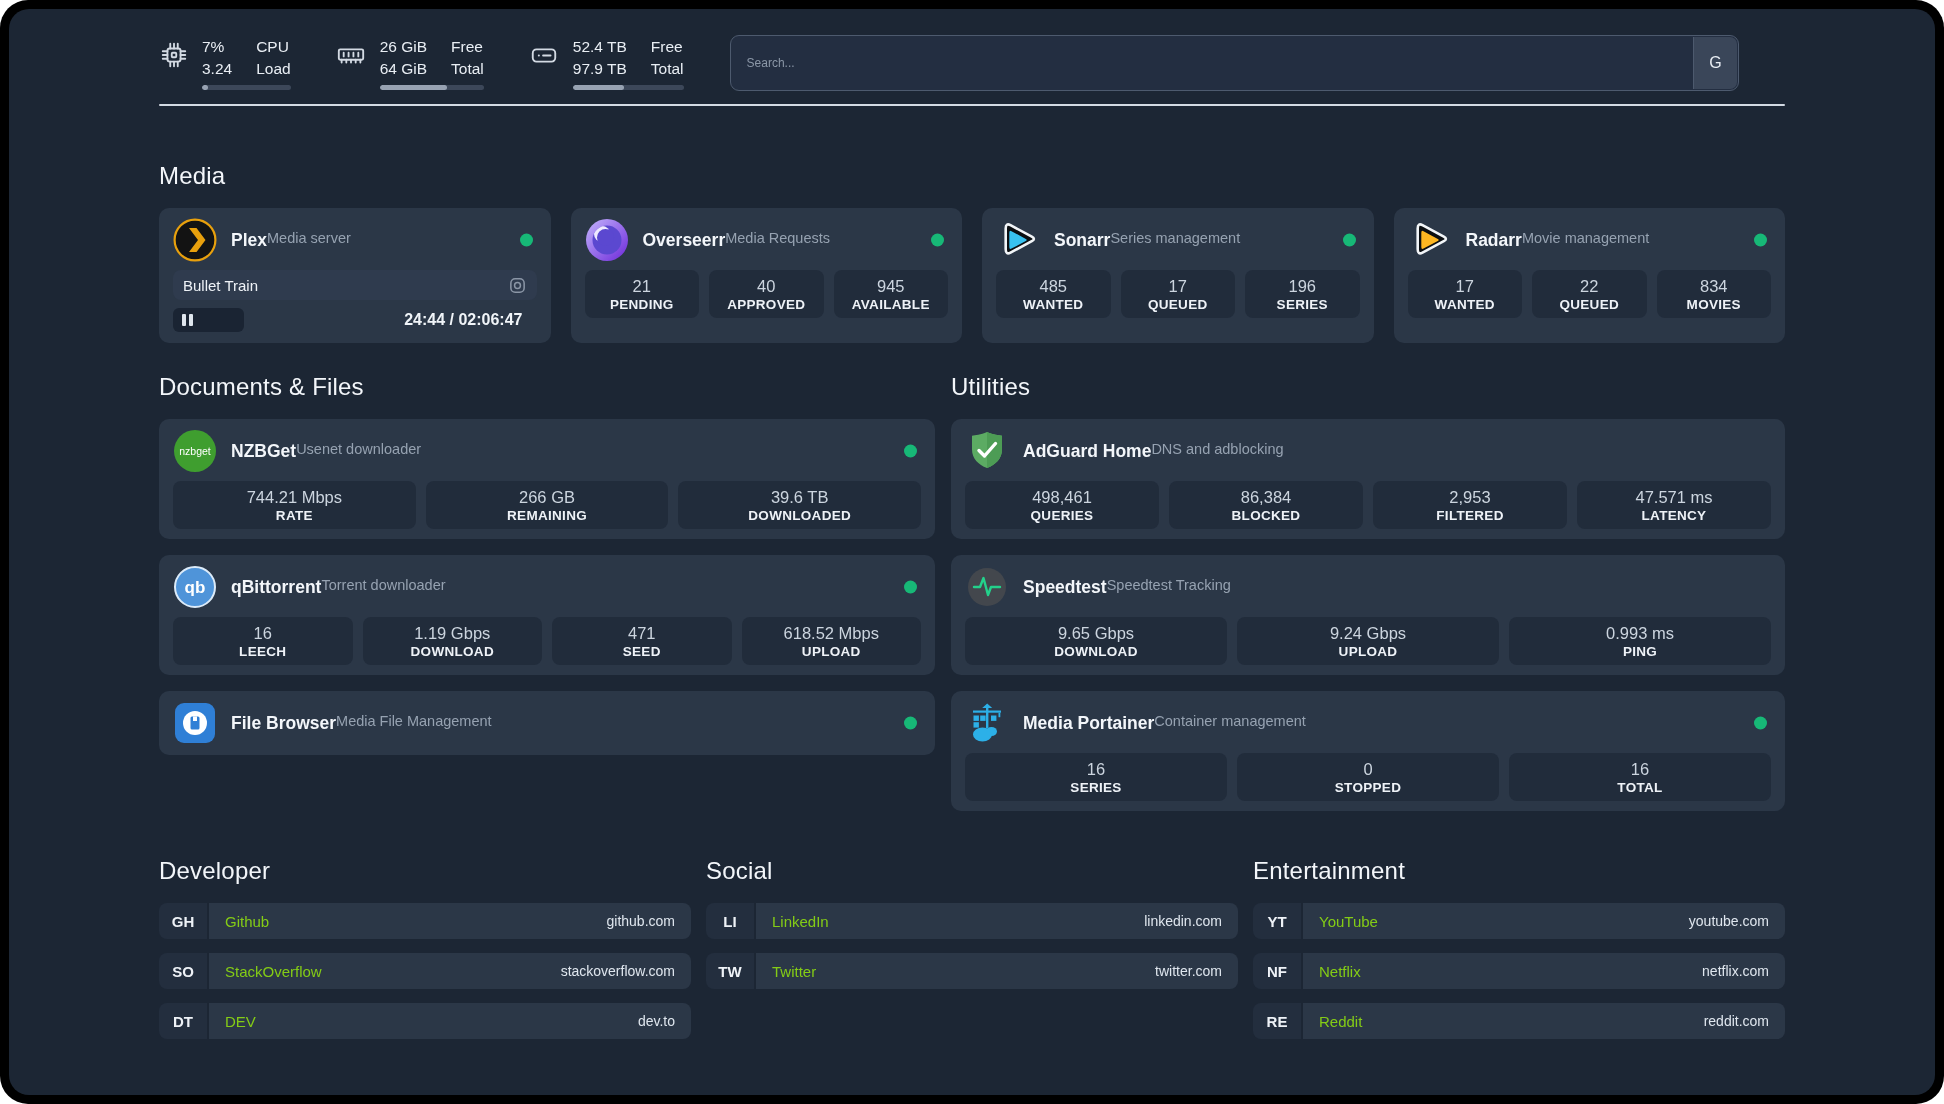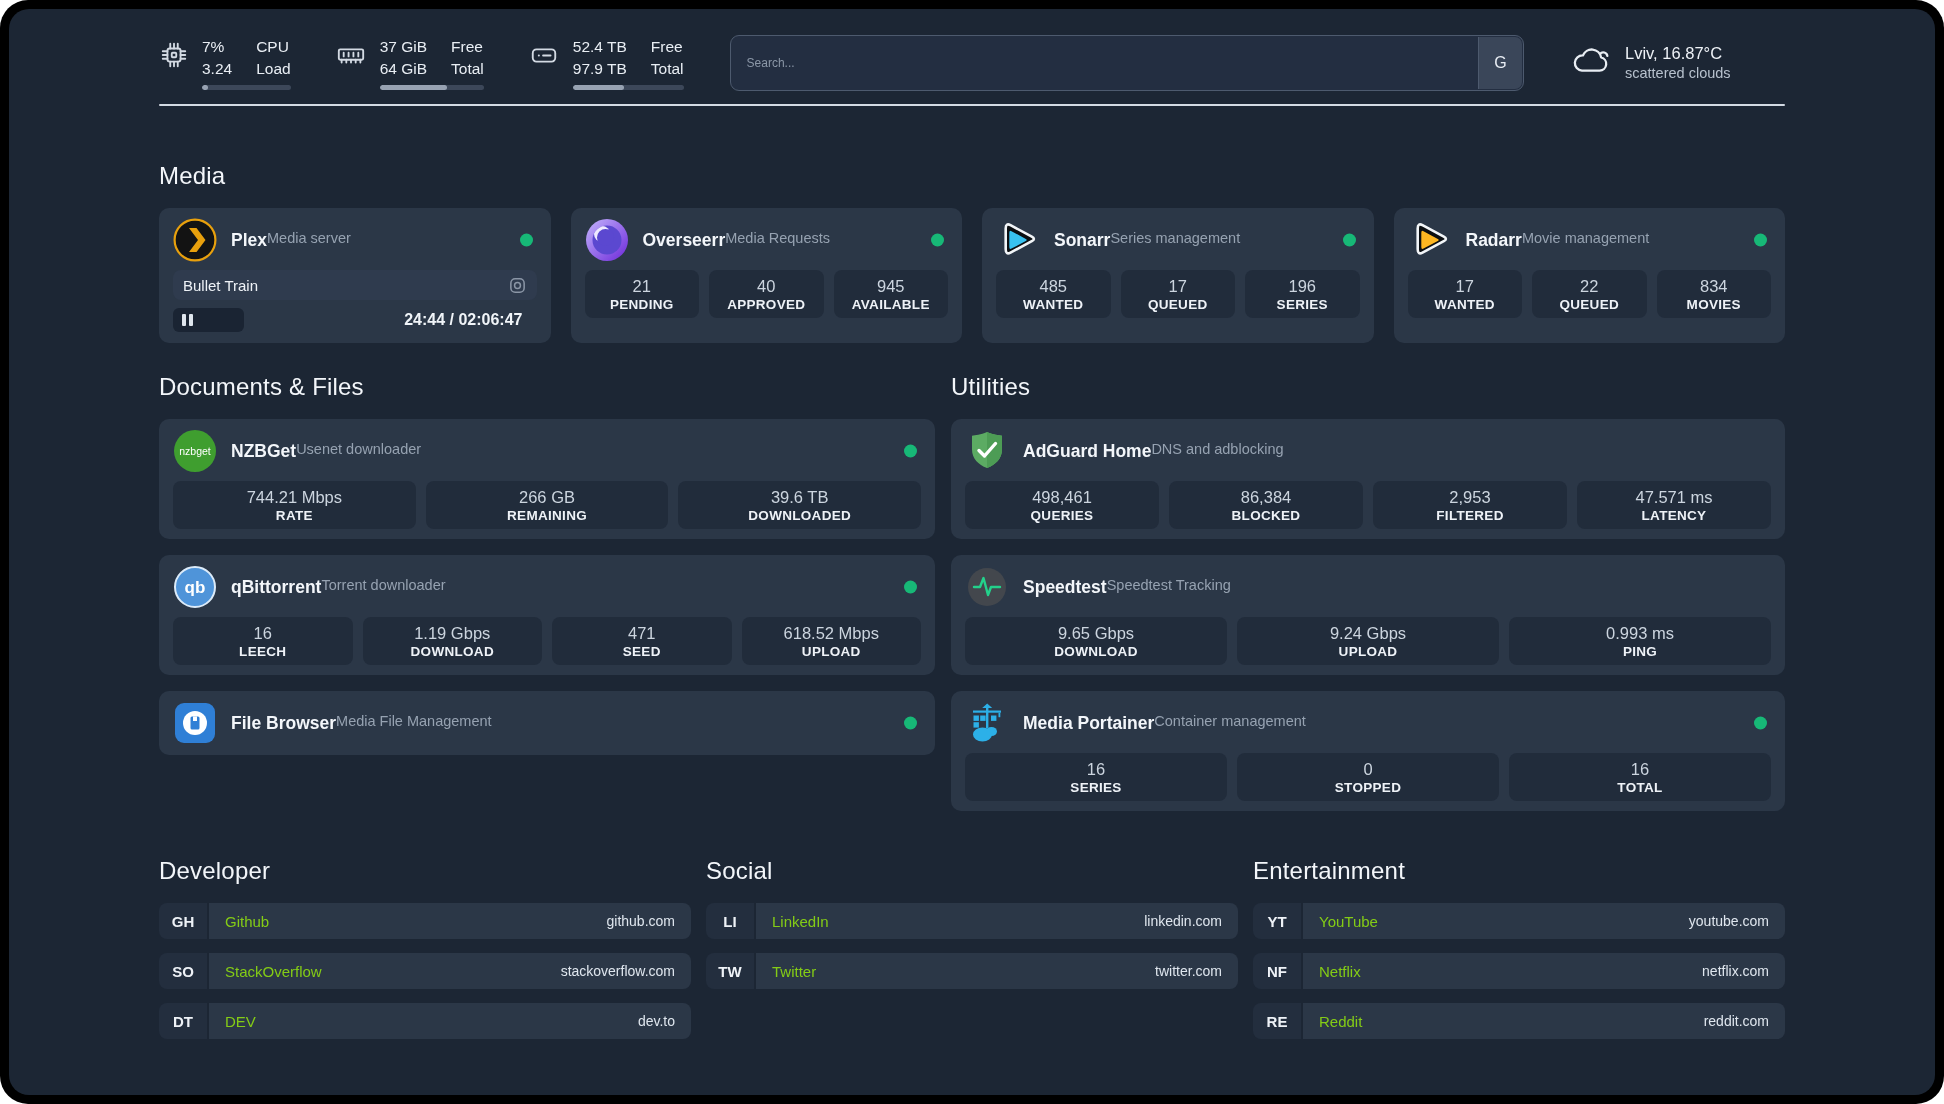--- a/index.html
+++ b/index.html
@@ -114,21 +114,21 @@
       <div class="sys-item">
         <span class="sys-icon">
           <svg width="32" height="30" viewBox="0 0 32 32" fill="none" stroke="#d3dae3" stroke-width="2" stroke-linecap="round">
             <rect x="3" y="10" width="26" height="11" rx="1.5"></rect>
             <path d="M8.2 13.5v4M13.4 13.5v4M18.6 13.5v4M23.8 13.5v4M6 21v3M11 21v3M16 21v3M21 21v3M26 21v3"></path>
           </svg>
         </span>
         <div class="sys-body">
           <div class="sys-cols">
             <div class="sys-col">
-              <span>37 GiB</span>
+              <span>26 GiB</span>
               <span>64 GiB</span>
             </div>
             <div class="sys-col">
               <span>Free</span>
               <span>Total</span>
             </div>
           </div>
           <div class="sys-bar">
             <div class="sys-fill" style="width: 65%;"></div>
           </div>
@@ -159,32 +159,20 @@
           </div>
         </div>
       </div>
     </div>
 
     <div class="search">
       <input type="text" placeholder="Search..." style="">
       <div class="g-btn">G</div>
     </div>
 
-    <div class="weather">
-      <span>
-        <svg width="42" height="34" viewBox="0 0 44 34" fill="none" stroke="#e8edf3" stroke-width="2.4" stroke-linecap="round" stroke-linejoin="round">
-          <path d="M12.5 27h18.5a7 7 0 0 0 1.6-13.8A10 10 0 0 0 13.5 11.2 7.6 7.6 0 0 0 12.5 27Z"></path>
-          <path d="M31.5 9.5a4.3 4.3 0 0 1 7.6 2.2"></path>
-        </svg>
-      </span>
-      <div class="w-text">
-        <span class="w-temp">Lviv, 16.87°C</span>
-        <span class="w-cond">scattered clouds</span>
-      </div>
-    </div>
   </div>
   <div class="divider"></div>
 
   <div class="section-media">
     <div class="sec-h">Media</div>
     <div class="media-grid">
 
       <div class="card">
         <div class="svc-head">
           <span class="svc-icon">

